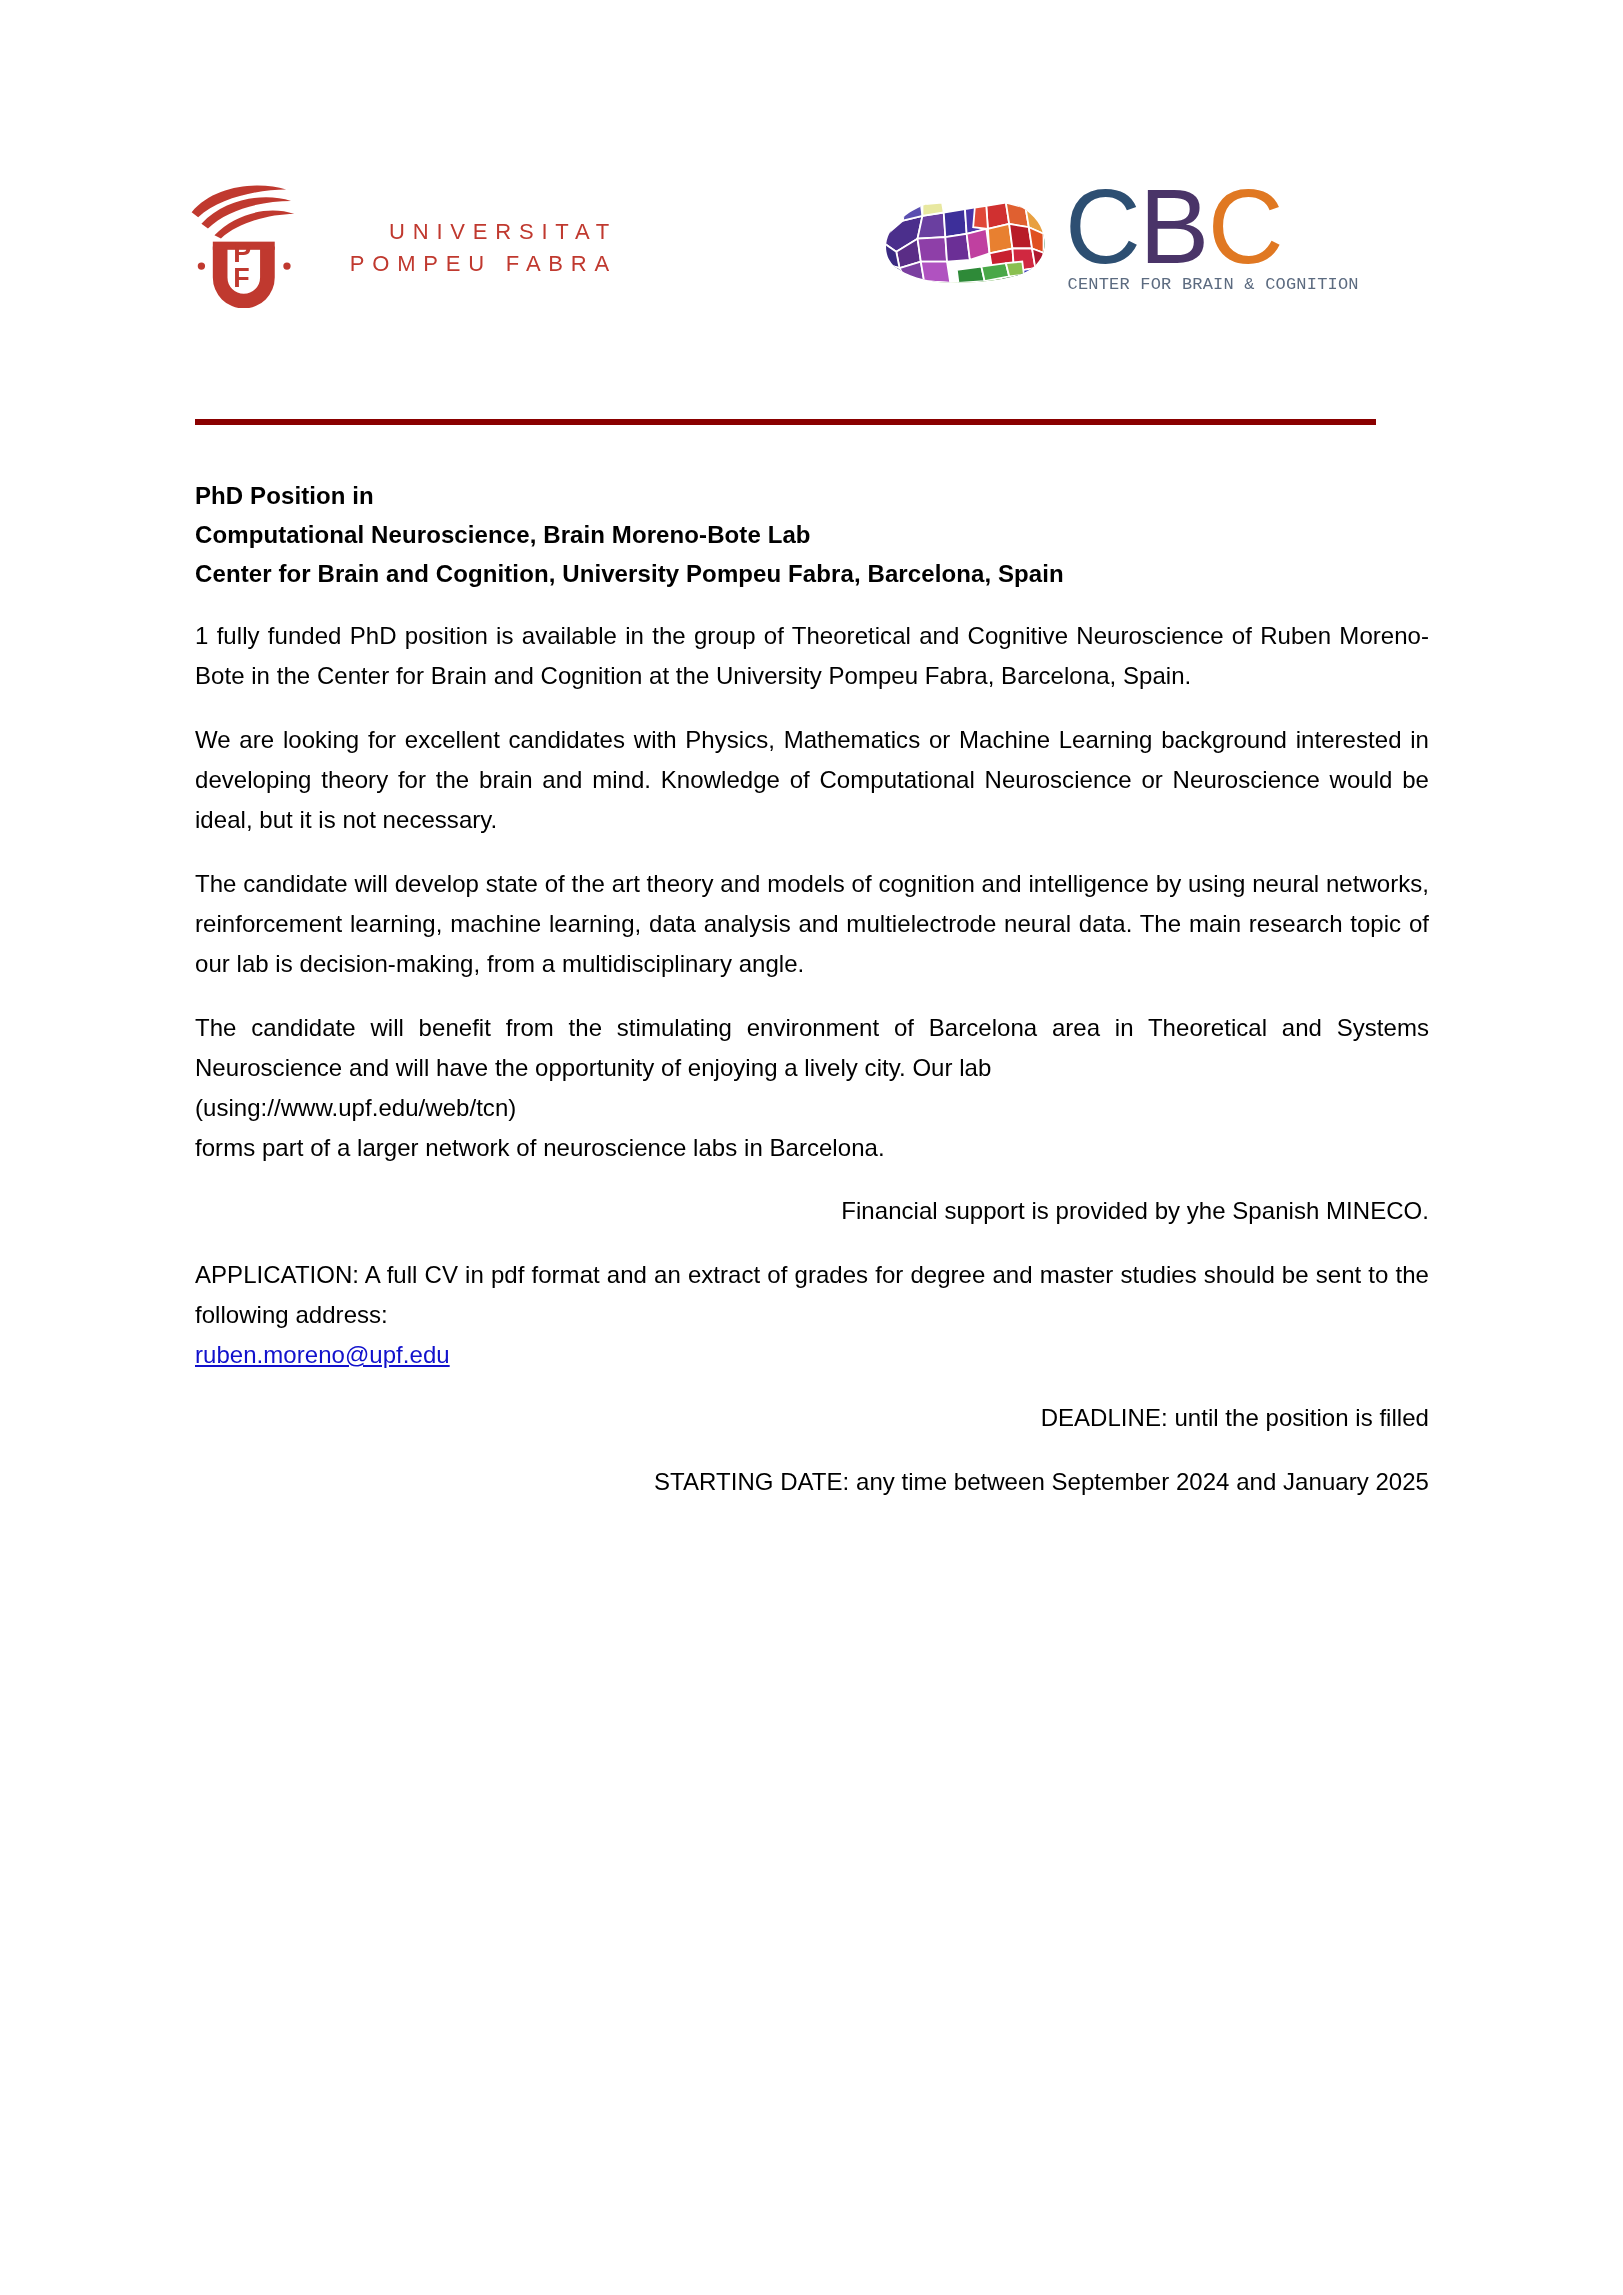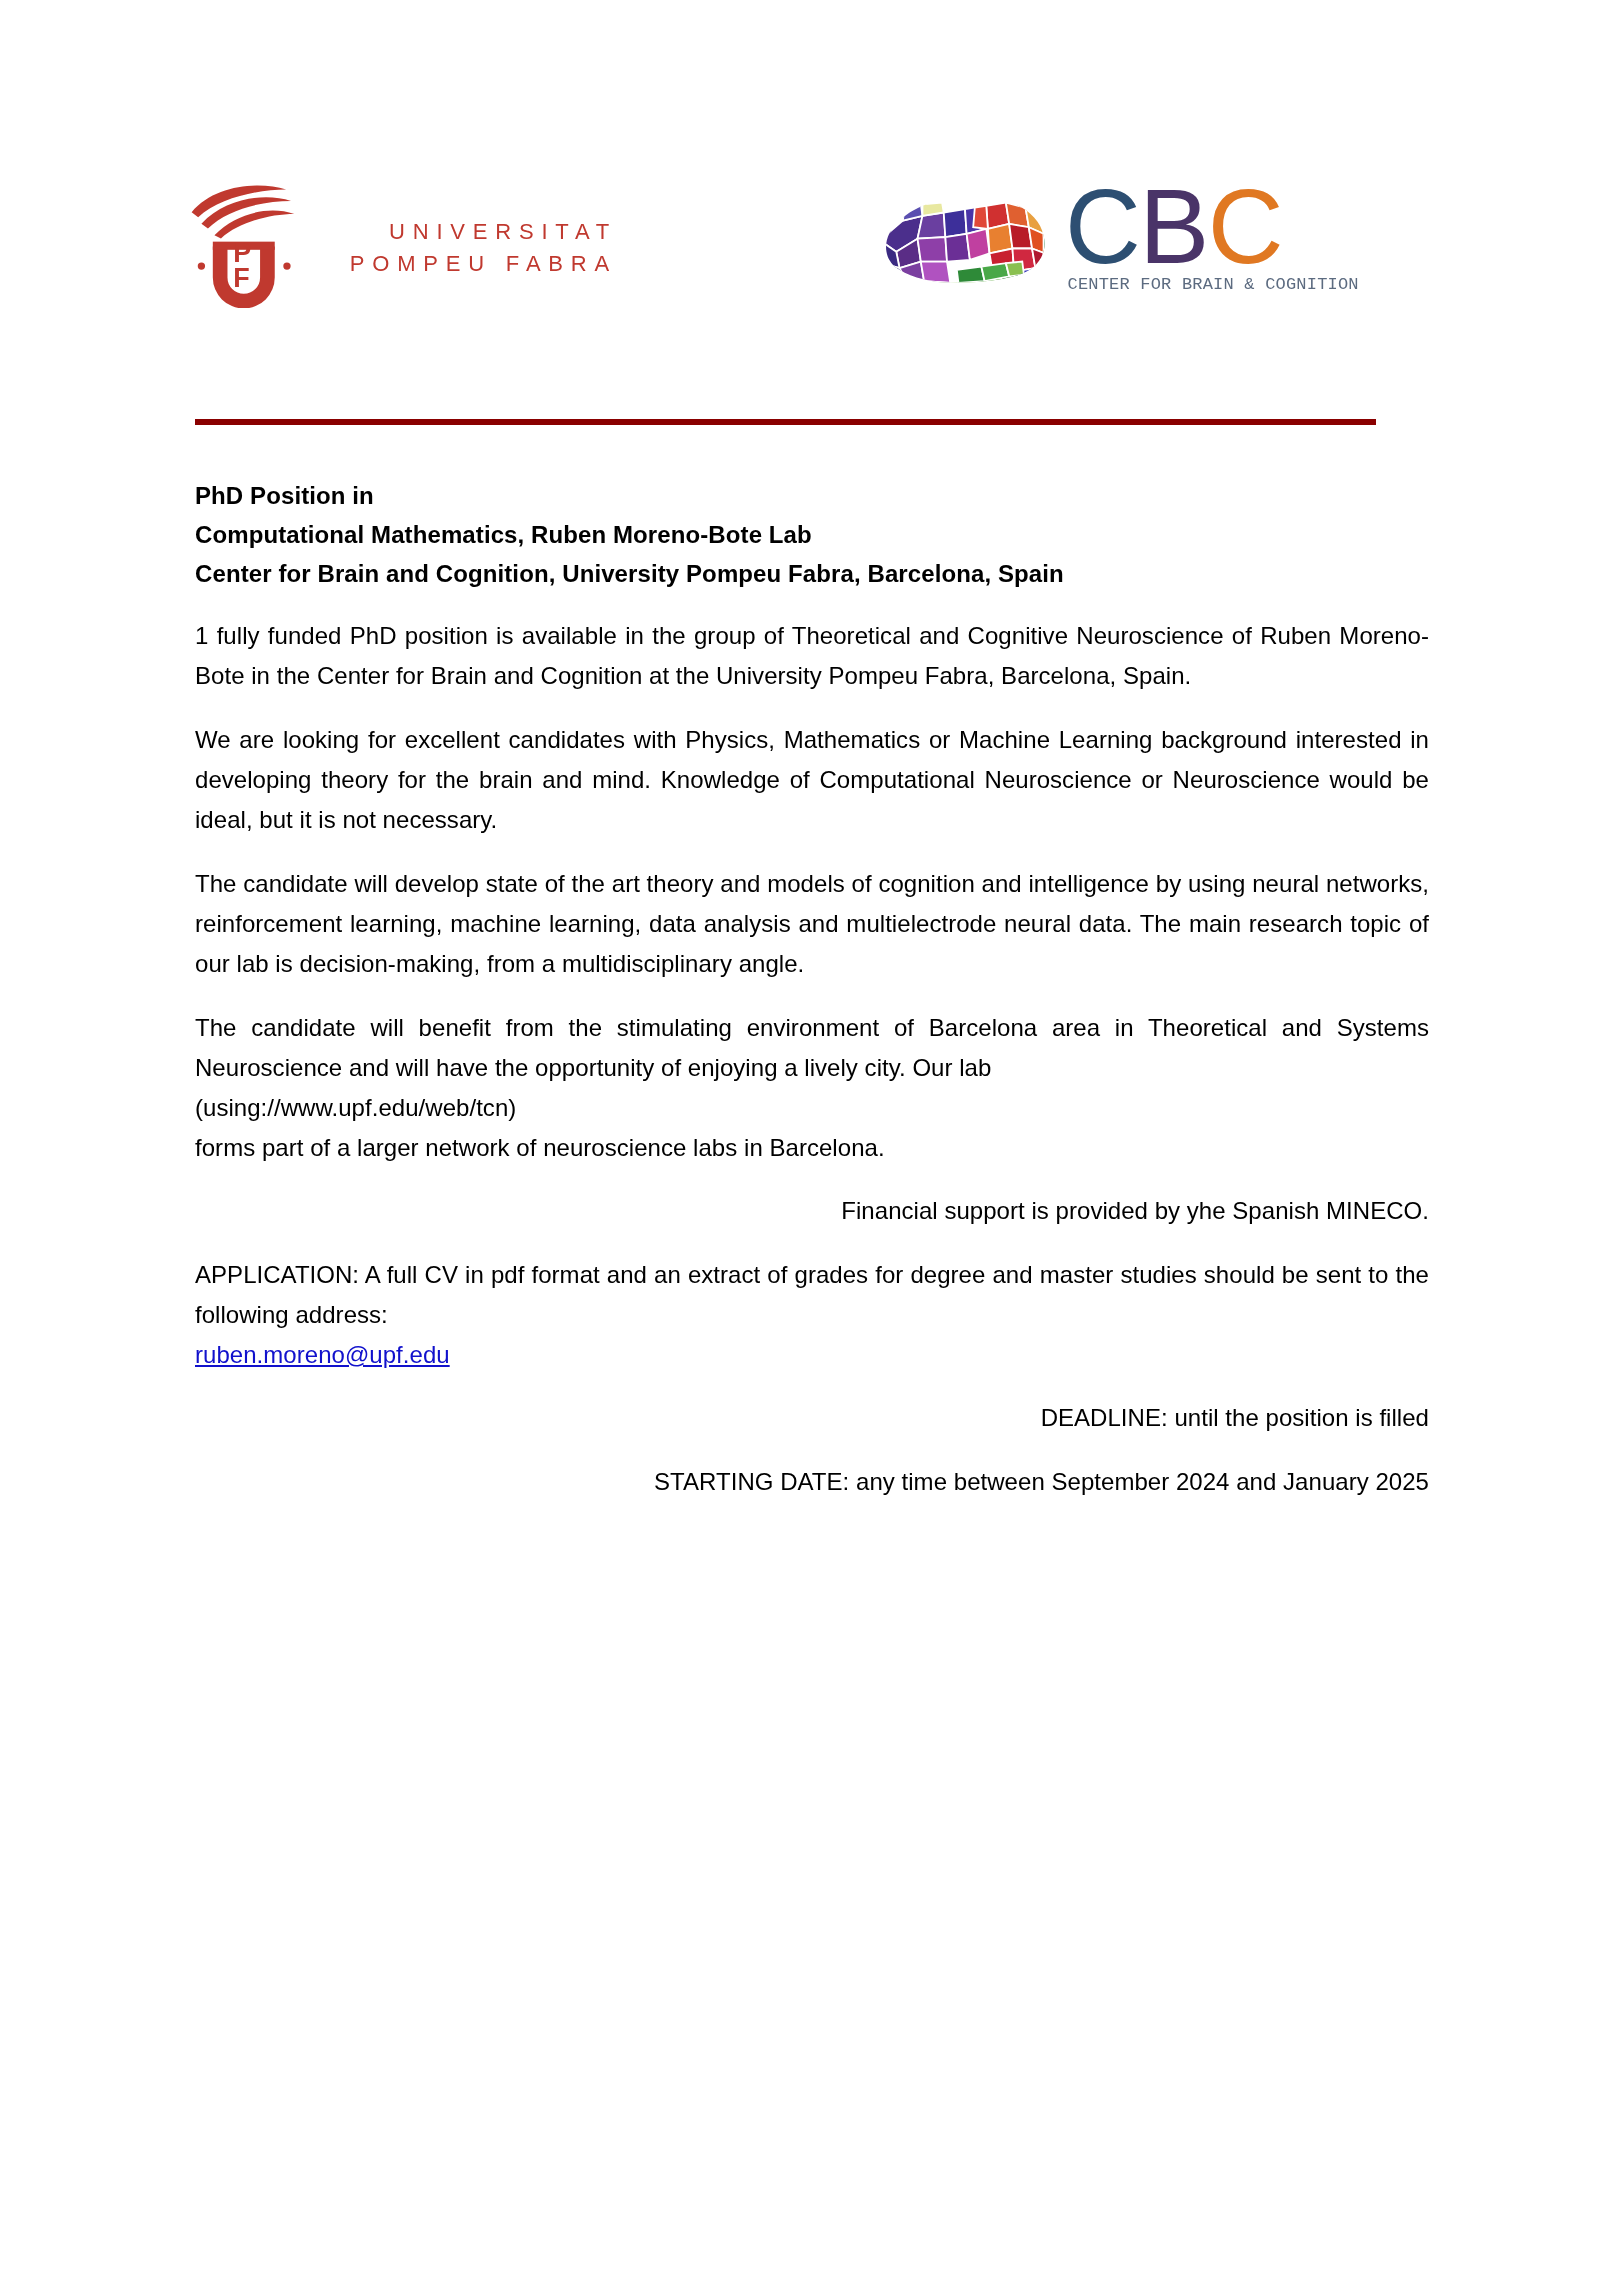--- a/index.html
+++ b/index.html
@@ -246,21 +246,21 @@
       </div>
     </div>
   </div>
 
   <div class="rule"></div>
 
   <div class="content">
 
     <div class="title-block">
       <div>PhD Position in</div>
-      <div>Computational Mathematics, Ruben Moreno-Bote Lab</div>
+      <div>Computational Neuroscience, Brain Moreno-Bote Lab</div>
       <div>Center for Brain and Cognition, University Pompeu Fabra, Barcelona, Spain</div>
     </div>
 
     <p class="para">1 fully funded PhD position is available in the group of Theoretical and Cognitive Neuroscience of Ruben Moreno-Bote in the Center for Brain and Cognition at the University Pompeu Fabra, Barcelona, Spain.</p>
 
     <p class="para">We are looking for excellent candidates with Physics, Mathematics or Machine Learning background interested in developing theory for the brain and mind. Knowledge of Computational Neuroscience or Neuroscience would be ideal, but it is not necessary.</p>
 
     <p class="para">The candidate will develop state of the art theory and models of cognition and intelligence by using neural networks, reinforcement learning, machine learning, data analysis and multielectrode neural data. The main research topic of our lab is decision-making, from a multidisciplinary angle.</p>
 
     <div class="para">

